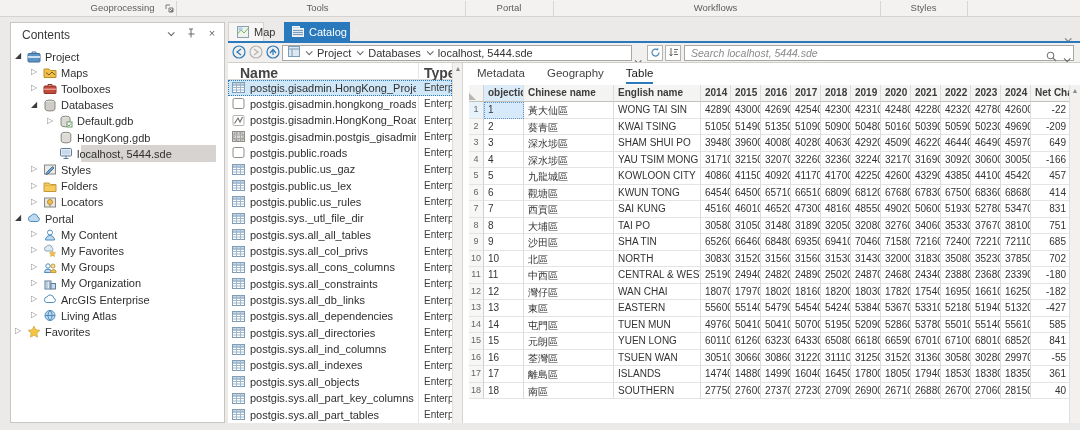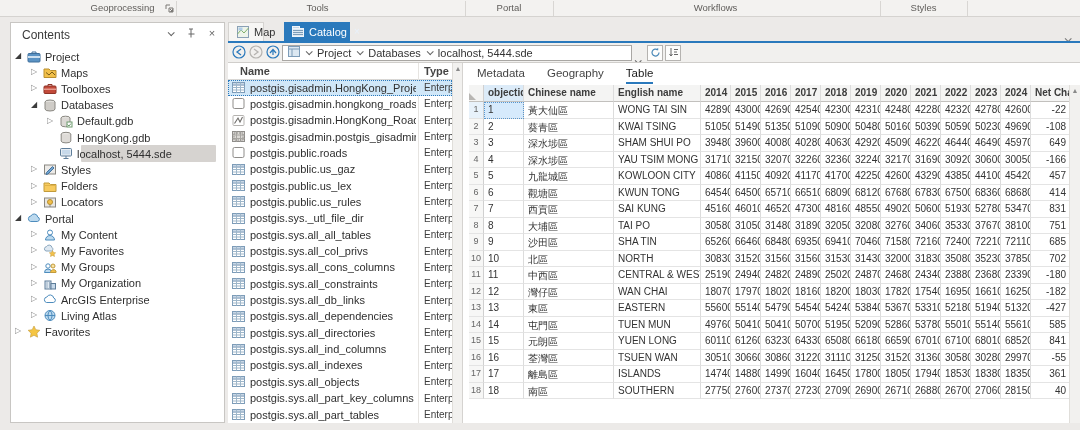--- a/index.html
+++ b/index.html
@@ -48,21 +48,21 @@
   .toolbtn { position:absolute; top:1.5px; width:16px; height:16px; background:#fdfdfc; border:1px solid #b5b3b0; display:flex; align-items:center; justify-content:center; }
   .searchbox { position:absolute; left:456px; top:1.5px; width:390px; height:16px; background:#fff; border:1px solid #a9a7a4; }
   .searchbox input { position:absolute; left:6px; top:0; width:350px; height:14px; border:none; outline:none; font-size:10.5px; font-style:italic; color:#555; font-family:"Liberation Sans",sans-serif; background:transparent; }
   .searchbox input::placeholder { color:#8a8a8a; }
   .search-icons { position:absolute; right:4px; top:2px; display:flex; gap:7px; align-items:center; }
 
   .cat-content { position:absolute; left:0; top:40px; width:100%; height:361px; background:#fff; border-top:1px solid #d0cecb; }
 
   
   .file-list { position:absolute; left:0; top:0; width:224px; height:100%; }
-  .fl-header { position:absolute; left:0; top:0; width:100%; height:17px; border-bottom:1px solid #d9d7d4; font-size:11px; color:#333; font-weight:bold; }
+  .fl-header { position:absolute; left:0; top:0; width:100%; height:17px; border-bottom:1px solid #d9d7d4; font-size:14px; color:#333; font-weight:bold; }
   .fl-h-name { position:absolute; left:12px; top:2px; font-weight:700; color:#444; }
   .fl-h-type { position:absolute; left:196px; top:2px; font-weight:700; color:#444; }
   .fl-colsep { position:absolute; left:190px; top:0; width:1px; height:100%; background:#e6e4e1; }
   .fl-rows { position:absolute; left:0; top:17px; right:0; bottom:0; overflow:hidden; }
   .fl-row { position:absolute; left:0; width:100%; height:16px; font-size:11px; color:#2f2f2f; }
   .fl-row.sel { background:#d0e7f8; outline:1px dotted #2a79bc; outline-offset:-1px; }
   .fl-icon { position:absolute; left:4px; top:2px; width:14px; height:12px; }
   .fl-name { position:absolute; left:22px; top:1.5px; white-space:nowrap; overflow:hidden; width:166px; }
   .fl-type { position:absolute; left:196px; top:2px; width:28px; white-space:nowrap; overflow:hidden; font-size:10px; color:#3c3c3c; }
   .fl-scroll { position:absolute; left:224px; top:0; width:10px; height:100%; background:#f2f1ef; border-left:1px solid #e0deda; }
@@ -383,20 +383,32 @@
             <path d="M9 5.5 a3.5 3.5 0 1 1 -1.2 -2.6" fill="none" stroke="#4a89b8" stroke-width="1.2"></path>
             <path d="M8.2 0.8 L8.2 3.2 L5.8 3" fill="#4a89b8"></path>
           </svg>
       </span>
       <span class="toolbtn" style="left:437px;">
         <svg width="11" height="11" viewBox="0 0 11 11">
             <path d="M3 1 v8 M1.5 7 L3 9 L4.5 7" fill="none" stroke="#666" stroke-width="1"></path>
             <path d="M6 2.5 h4 M6 5 h3 M6 7.5 h4" stroke="#666" stroke-width="1"></path>
           </svg>
       </span>
+      <div class="searchbox">
+        <input type="text" placeholder="Search localhost, 5444.sde" style="">
+        <span class="search-icons">
+          <span>
+            <svg width="11" height="11" viewBox="0 0 11 11">
+                <circle cx="4.5" cy="4.5" r="3.2" fill="none" stroke="#777" stroke-width="1.1"></circle>
+                <path d="M7 7 L10 10" stroke="#777" stroke-width="1.2"></path>
+              </svg>
+          </span>
+          <span><span class="chev"></span></span>
+        </span>
+      </div>
     </div>
 
     <div class="cat-content">
       <div class="file-list">
         <div class="fl-header">
           <span class="fl-h-name">Name</span>
           <span class="fl-h-type">Type</span>
         </div>
         <div class="fl-colsep"></div>
         <div class="fl-rows" id="fileRows">
@@ -646,21 +658,21 @@
                 <div class="dt-cell c-year">514900</div>
                 <div class="dt-cell c-year">513500</div>
                 <div class="dt-cell c-year">510900</div>
                 <div class="dt-cell c-year">509000</div>
                 <div class="dt-cell c-year">504800</div>
                 <div class="dt-cell c-year">501600</div>
                 <div class="dt-cell c-year">503900</div>
                 <div class="dt-cell c-year">505900</div>
                 <div class="dt-cell c-year">502300</div>
                 <div class="dt-cell c-year">496900</div>
-                <div class="dt-cell c-net">-108</div>
+                <div class="dt-cell c-net">-209</div>
               </div>
               <div class="dt-row">
                 <div class="dt-cell c-rownum">3</div>
                 <div class="dt-cell c-objectid">3</div>
                 <div class="dt-cell c-chinese">深水埗區</div>
                 <div class="dt-cell c-english">SHAM SHUI PO</div>
                 <div class="dt-cell c-year">394800</div>
                 <div class="dt-cell c-year">396000</div>
                 <div class="dt-cell c-year">400800</div>
                 <div class="dt-cell c-year">402800</div>

